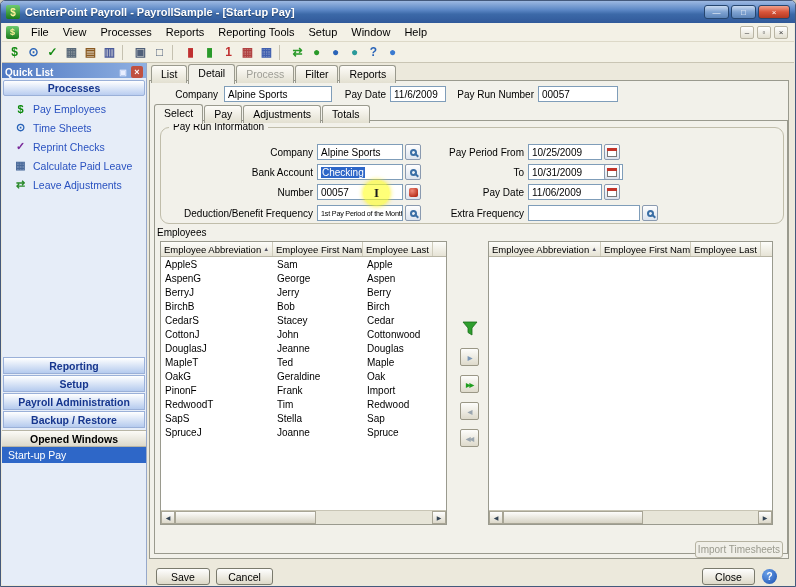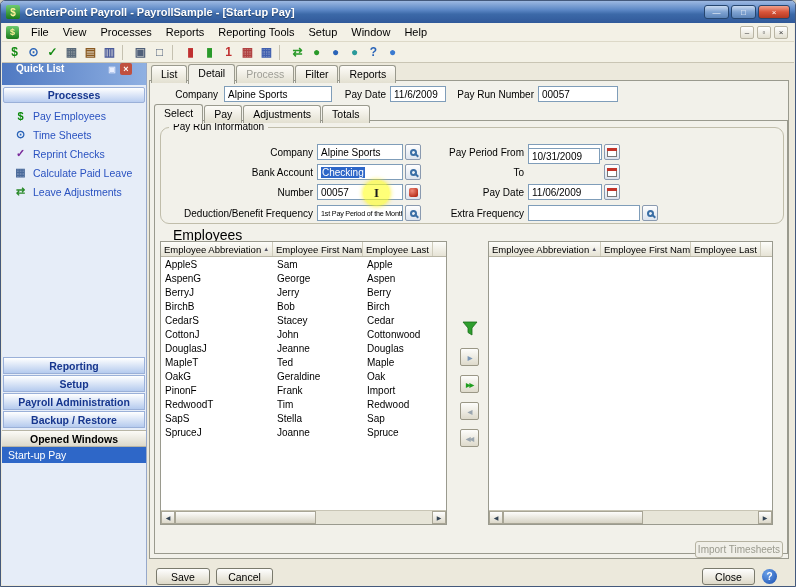--- a/index.html
+++ b/index.html
@@ -25,22 +25,22 @@
 .menu-item{padding:2px 7px;font-size:11px;cursor:default}
 .mdi{margin-left:auto;display:flex;gap:3px;padding-right:2px}
 .mdibtn{width:14px;height:13px;border:1px solid #b9b5a4;background:linear-gradient(#fff,#e2dfd0);font-size:8px;
  display:flex;align-items:center;justify-content:center;color:#333;border-radius:2px}
 .toolbar{position:absolute;left:1px;right:1px;top:41px;height:21px;background:#f3f1e6;border-bottom:1px solid #c9c5b4;
  display:flex;align-items:center;padding:0 4px;gap:2px}
 .ticon{width:17px;height:17px;display:flex;align-items:center;justify-content:center;font-size:12px;font-weight:bold;border-radius:2px}
 .tsep{width:6px;height:15px;border-left:1px solid #c5c1b0;margin:0 2px}
 
 .sidebar{position:absolute;left:1px;top:62px;width:145px;bottom:1px;background:#e6edf8;border-right:1px solid #96a8ca}
-.ql-header{height:22px;background:linear-gradient(90deg,#4f79c2,#8fb0e2);color:#fff;display:flex;align-items:flex-start;
- padding:0 14px;font-size:10px;font-weight:bold;gap:3px}
+.ql-header{height:15px;background:linear-gradient(90deg,#4f79c2,#8fb0e2);color:#fff;display:flex;align-items:flex-end;
+ padding:0 3px;font-size:10px;font-weight:bold;gap:3px}
 .ql-hico{margin-left:auto;display:flex;gap:2px}
 .ql-pin{width:12px;height:12px;display:flex;align-items:center;justify-content:center;font-size:8px;color:#e8eeff}
 .ql-x{width:12px;height:12px;display:flex;align-items:center;justify-content:center;font-size:9px;color:#fff;background:#c05040;border-radius:2px}
 .ql-proc{height:16px;margin:2px 1px 3px;background:linear-gradient(#ffffff,#b9cdf0);border:1px solid #9ab0d8;color:#16368e;
  font-weight:bold;font-size:10.5px;display:flex;align-items:center;justify-content:center;border-radius:2px}
 .ql-item{display:flex;align-items:center;gap:6px;padding:3px 4px 3px 12px;font-size:10.5px;color:#2a52c0;cursor:default}
 .ql-item .ico{width:13px;height:13px;display:flex;align-items:center;justify-content:center;font-size:11px;font-weight:bold}
 .navstack{position:absolute;left:0;right:0;top:294px}
 .navbar{height:17px;margin:0 1px 1px;background:linear-gradient(#ffffff,#b5cbee);border:1px solid #9ab0d8;color:#16368e;
  font-weight:bold;font-size:10.5px;display:flex;align-items:center;justify-content:center}
@@ -67,21 +67,21 @@
 .selval{background:#2e67c8;color:#fff;padding:0 1px}
 .sqbtn{position:absolute;width:16px;height:16px;border:1px solid #8a9ab0;border-radius:2px;
  background:linear-gradient(#fefefe,#dde4ee);display:flex;align-items:center;justify-content:center}
 .mag{width:7px;height:7px;border:2px solid #3a6ea5;border-radius:50%;position:relative}
 .mag::after{content:"";position:absolute;width:5px;height:2px;background:#3a6ea5;transform:rotate(45deg);right:-4px;bottom:-2px}
 .calico{width:10px;height:9px;background:#fff;border:1px solid #777;position:relative}
 .calico::before{content:"";position:absolute;left:-1px;right:-1px;top:-1px;height:3px;background:#c23328}
 .redico{width:9px;height:9px;border-radius:2px;background:radial-gradient(circle at 35% 30%,#f08a7a,#a81500)}
 .gbox{position:absolute;left:5px;top:6px;width:624px;height:97px;border:1px solid #c0bdaa;border-radius:9px}
 .legend{position:absolute;top:-7px;left:8px;background:#f2f1ea;padding:0 4px;font-size:10px}
-.emp-label{position:absolute;left:18px;top:106px;font-size:14px}
+.emp-label{position:absolute;left:2px;top:106px;font-size:10px}
 
 .grid{position:absolute;background:#fff;border:1px solid #9a9a8e;display:flex;flex-direction:column}
 .grid-head{display:flex;flex:0 0 15px;background:linear-gradient(#fdfdfa,#e6e3d5);border-bottom:1px solid #b8b5a5}
 .hcell{border-right:1px solid #cfccbc;display:flex;align-items:center;padding:0 3px;font-size:9.5px;gap:2px;
  overflow:hidden;white-space:nowrap}
 .c0{flex:0 0 112px}.c1{flex:0 0 90px}.c2{flex:0 0 70px}.fillc{flex:1;border-right:none}
 .sort{font-size:6px;color:#556}
 .grid-body{flex:1;overflow:hidden}
 .grow{display:flex;height:14px;align-items:center}
 .gcell{padding:0 4px;font-size:10px;white-space:nowrap;overflow:hidden}
@@ -265,21 +265,21 @@
               <span class="mag"></span>
             </div>
 
           <div class="flabel" style="left:257px;width:106px;top:18px">Pay Period From</div>
           <div class="tbox" style="left:367px;top:16px;width:74px">10/25/2009</div>
           <div class="sqbtn" style="left:443px;top:16px">
               <span class="calico"></span>
             </div>
 
           <div class="flabel" style="left:257px;width:106px;top:38px">To</div>
-          <div class="tbox" style="left:367px;top:20px;width:72px">10/31/2009</div>
+          <div class="tbox" style="left:367px;top:36px;width:95px">10/31/2009</div>
           <div class="sqbtn" style="left:443px;top:36px">
               <span class="calico"></span>
             </div>
 
           <div class="flabel" style="left:257px;width:106px;top:58px">Pay Date</div>
           <div class="tbox" style="left:367px;top:56px;width:74px">11/06/2009</div>
           <div class="sqbtn" style="left:443px;top:56px">
               <span class="calico"></span>
             </div>
 

